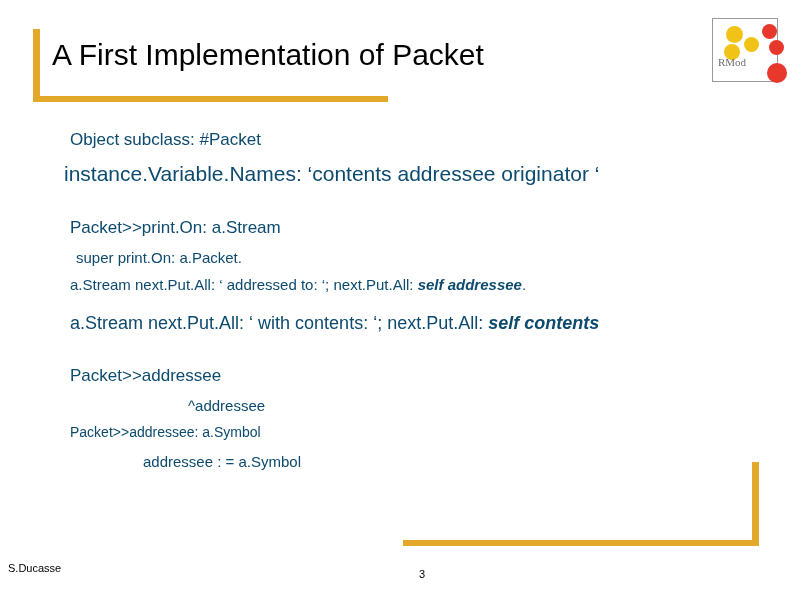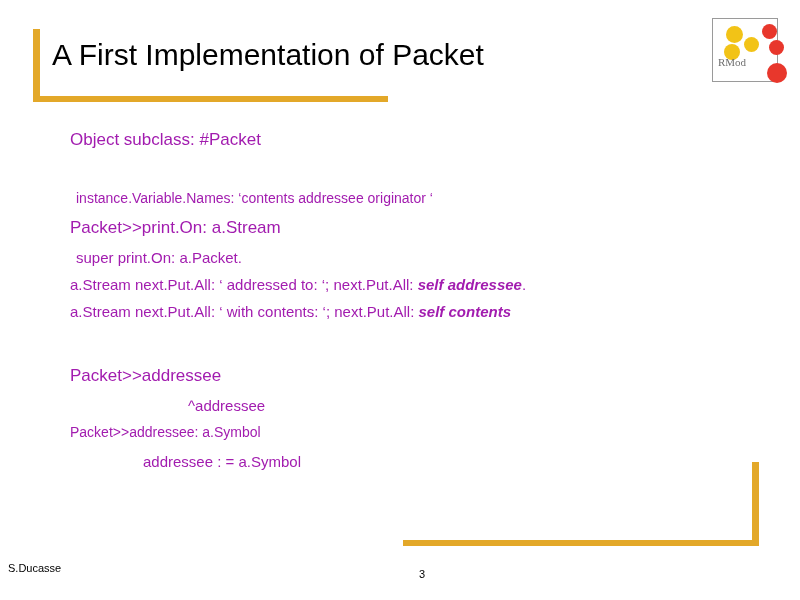--- a/index.html
+++ b/index.html
@@ -79,29 +79,29 @@
     border-radius: 50%;
   }
   .dot.y1 { left: 14px; top: 8px;  width: 17px; height: 17px; background: #f2c317; }
   .dot.y2 { left: 32px; top: 19px; width: 15px; height: 15px; background: #f2c317; }
   .dot.y3 { left: 12px; top: 26px; width: 16px; height: 16px; background: #f2c317; }
   .dot.r1 { left: 50px; top: 6px;  width: 15px; height: 15px; background: #e8372c; }
   .dot.r2 { left: 57px; top: 22px; width: 15px; height: 15px; background: #e8372c; }
   .dot.r3 { left: 55px; top: 45px; width: 20px; height: 20px; background: #e8372c; }
 
   
-  .body { position: absolute; color: #a21caf; }
+  .body { position: absolute; color: #0c4a6e; }
 
   .l-obj      { left: 70px;  top: 130px; font-size: 17px; }
-  .l-ivn      { left: 76px;  top: 162px; font-size: 14px; margin-top: 28px; }
+  .l-ivn      { left: 64px;  top: 162px; font-size: 21px; }
 
   .l-printon  { left: 70px;  top: 218px; font-size: 17px; text-align: center; }
   .l-super    { left: 76px;  top: 249px; font-size: 15px; }
   .l-next1    { left: 70px;  top: 276px; font-size: 15px; }
-  .l-next2    { left: 70px;  top: 303px; font-size: 15px; }
+  .l-next2    { left: 70px;  top: 313px; font-size: 18px; }
 
   .l-addr     { left: 70px;  top: 366px; font-size: 17px; }
   .l-caret    { left: 160px; top: 397px; font-size: 15px; margin-left: 28px; }
   .l-addrsym  { left: 70px;  top: 424px; font-size: 14px; text-align: center; }
   .l-assign   { left: 143px; top: 453px; font-size: 15px; }
 
   .body i { font-style: italic; font-weight: bold; text-align: center; }
 
   
   .br-vrule {

